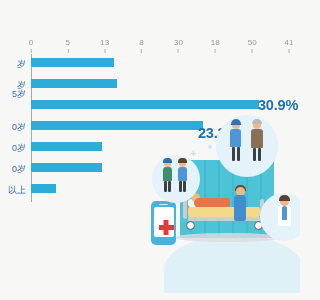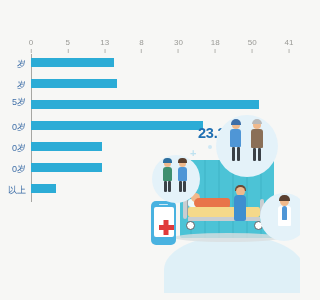--- a/index.html
+++ b/index.html
@@ -338,21 +338,21 @@
       <div class="tick" style="left:71.429%"><span>18</span><span class="tmark"></span></div>
       <div class="tick" style="left:85.714%"><span>50</span><span class="tmark"></span></div>
       <div class="tick" style="left:100%"><span>41</span><span class="tmark"></span></div>
     </div>
 
     <div class="yaxis-line"></div>
 
     <div class="ylabels">
       <div class="ylabel" style="top:0px">岁</div>
       <div class="ylabel" style="top:21px">岁</div>
-      <div class="ylabel" style="top:38px">5岁</div>
+      <div class="ylabel" style="top:30px">5岁</div>
       <div class="ylabel" style="top:63px">0岁</div>
       <div class="ylabel" style="top:84px">0岁</div>
       <div class="ylabel" style="top:105px">0岁</div>
       <div class="ylabel" style="top:126px">以上</div>
     </div>
 
     <div class="bars">
       <div class="bar-row" style="top:0px">
           <div class="bar" style="width: 32%; background: rgb(44, 172, 214);"></div>
         </div>
@@ -369,20 +369,21 @@
           <div class="bar" style="width: 27.4286%; background: rgb(44, 172, 214);"></div>
         </div>
       <div class="bar-row" style="top:105px">
           <div class="bar" style="width: 27.4286%; background: rgb(44, 172, 214);"></div>
         </div>
       <div class="bar-row" style="top:126px">
           <div class="bar" style="width: 9.71429%; background: rgb(44, 172, 214);"></div>
         </div>
     </div>
 
+    <div class="callout callout-a" style="color: rgb(31, 111, 178);">30.9%</div>
     <div class="callout callout-b" style="color: rgb(31, 111, 178);">23.3%</div>
 
   </div>
 
   <div class="illo">
 
     <div class="bg-blob"></div>
 
     <div class="dot-deco" style="left:58px; top:30px; width:4px; height:4px;"></div>
     <div class="dot-deco" style="left:46px; top:52px; width:3px; height:3px;"></div>

